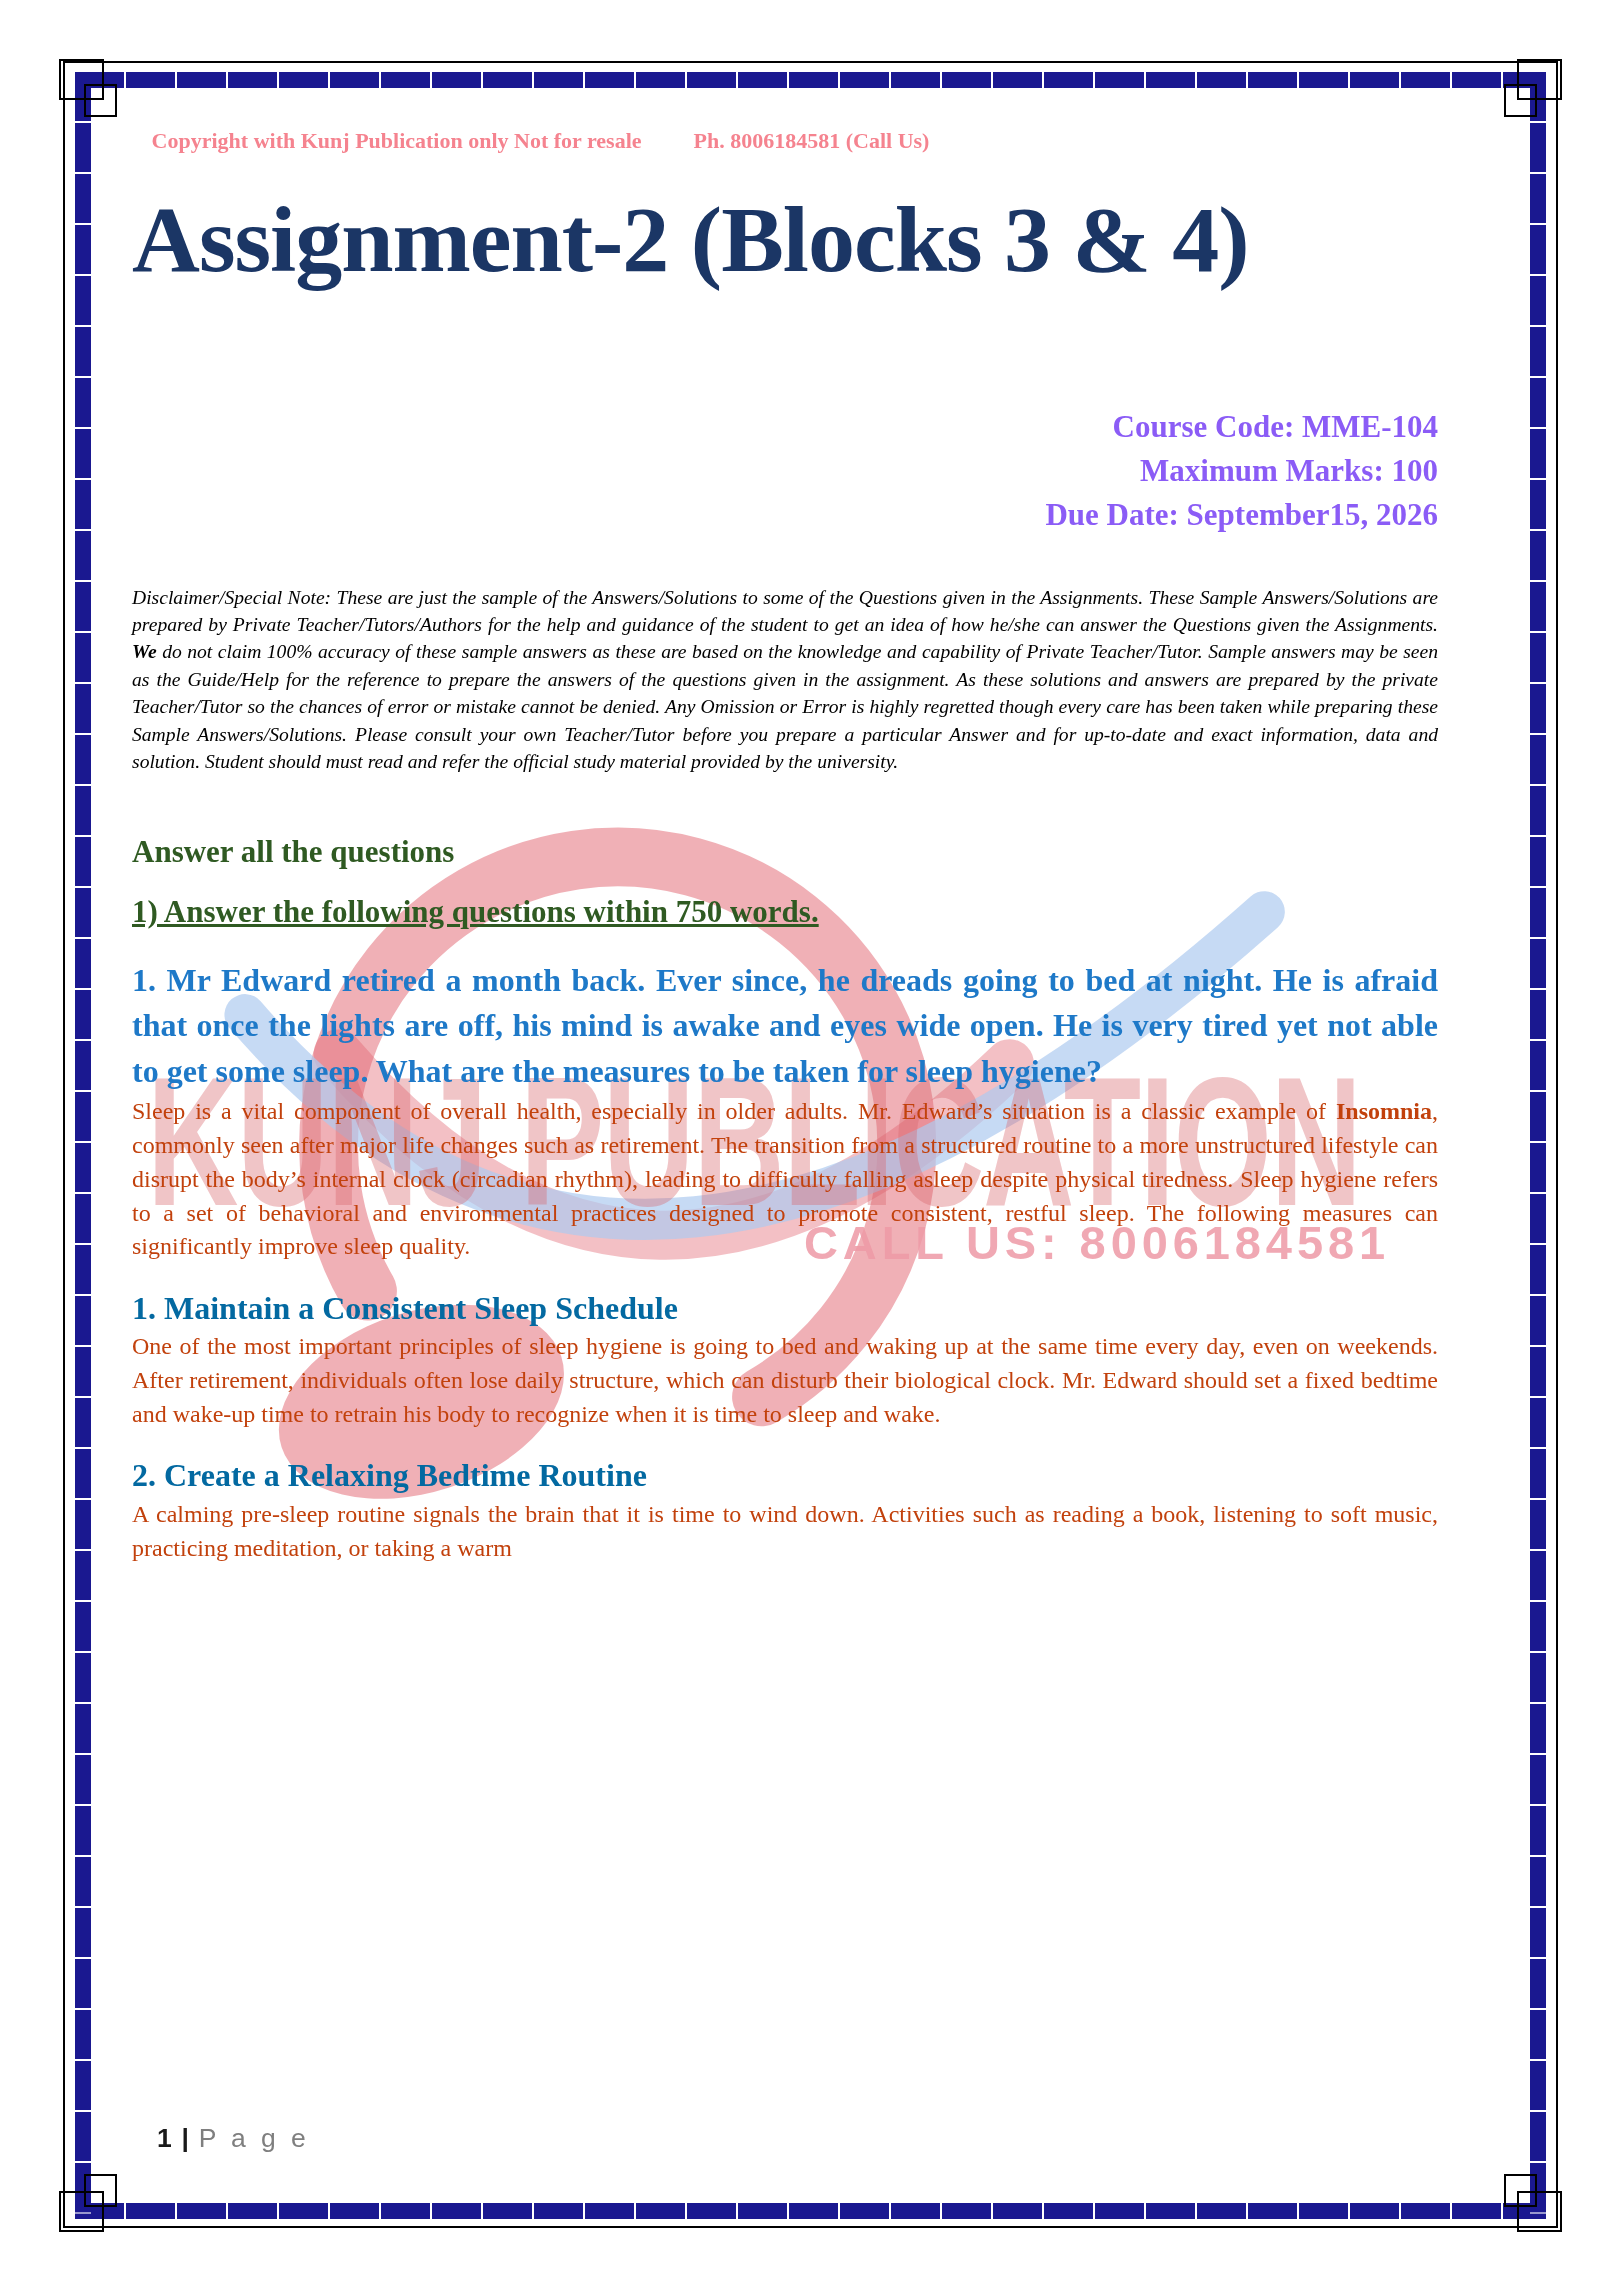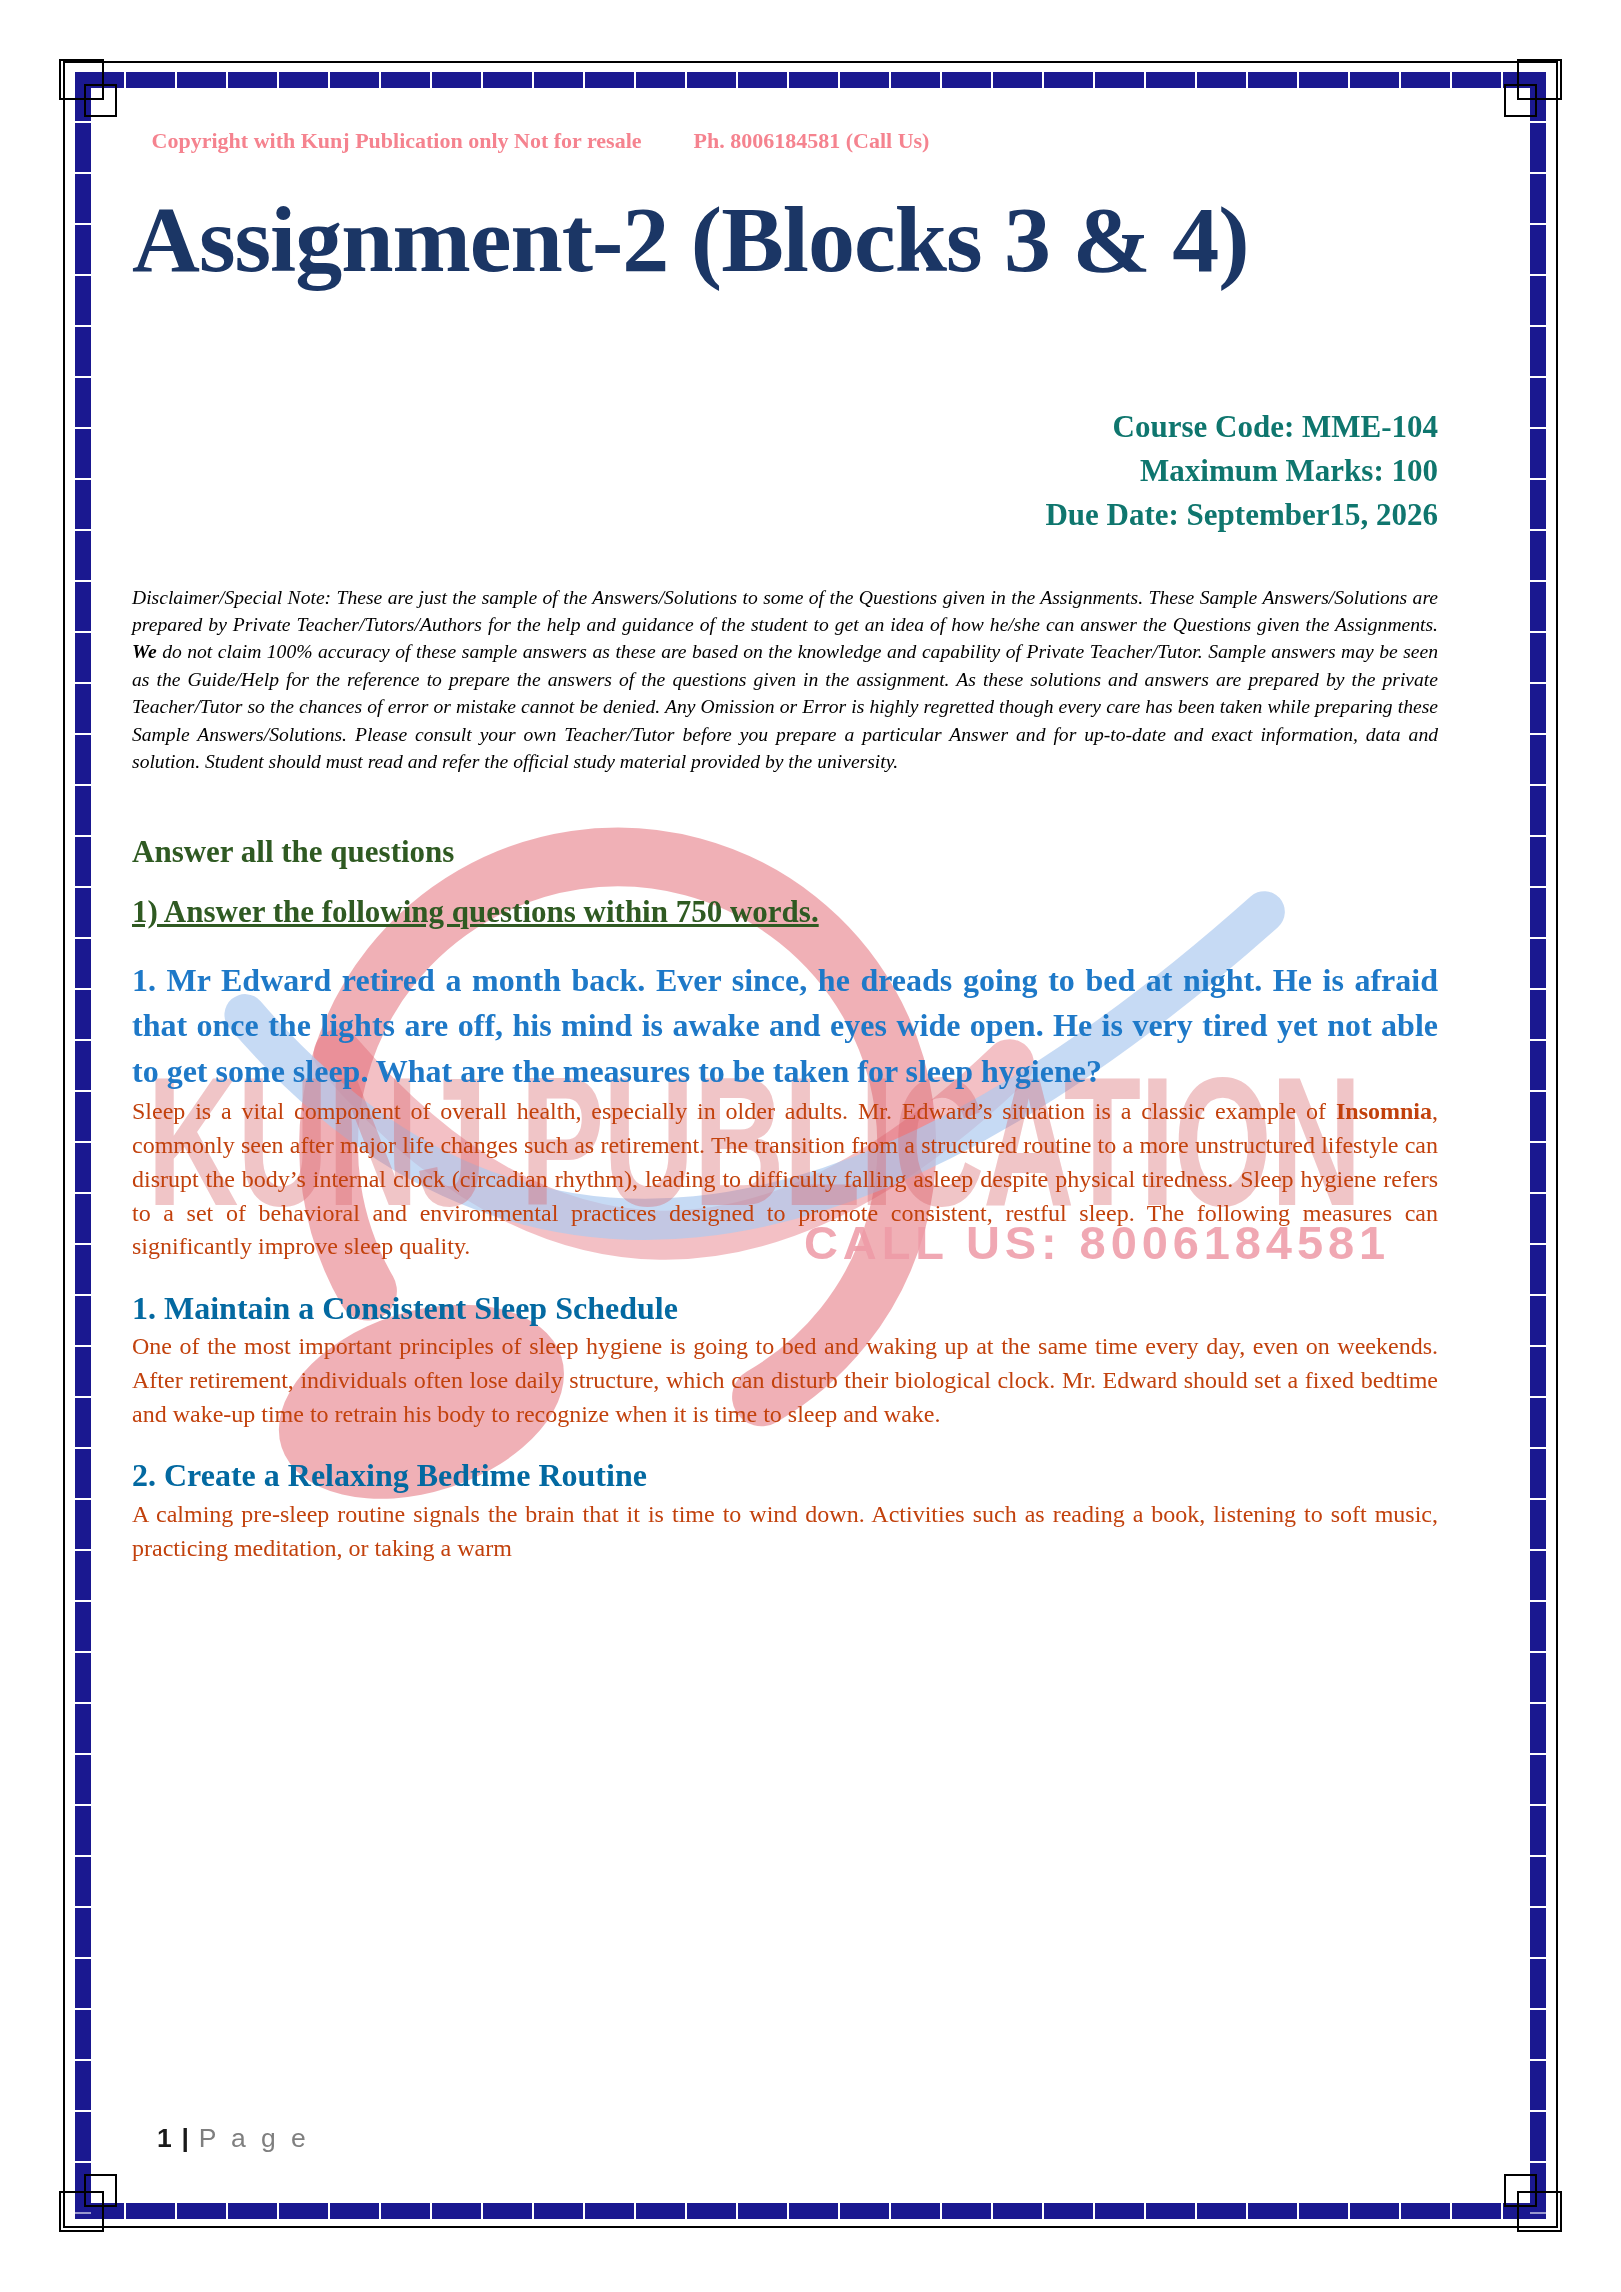--- a/index.html
+++ b/index.html
@@ -64,21 +64,21 @@
   }
   .page-title {
     margin-top: 35px;
     font-weight: bold; font-size: 94px; line-height: 1.08;
     letter-spacing: -1px; color: #1B3665; white-space: nowrap;
   }
   .course-block {
     margin-top: 114px;
     text-align: right;
     font-weight: bold; font-size: 31px; line-height: 1.42;
-    color: #0f766e;
+    color: #8b5cf6;
   }
   .disclaimer {
     margin-top: 47px;
     font-style: italic; font-size: 19.6px; line-height: 1.4;
     text-align: justify; color: #000;
   }
   .disclaimer .b { font-weight: bold; }
   .green-head {
     font-weight: bold; font-size: 31px; line-height: 1.2; color: #2F5A22;
   }

